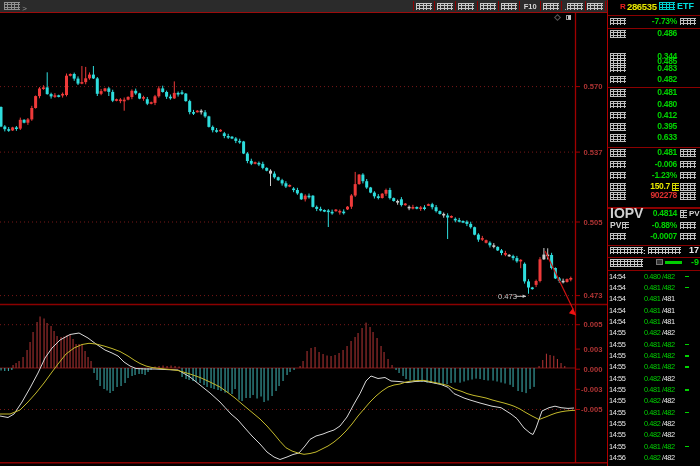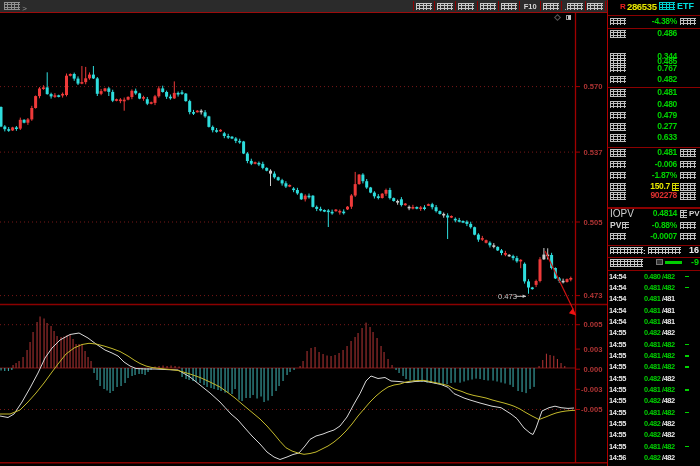--- a/index.html
+++ b/index.html
@@ -8,21 +8,21 @@
 i.c{display:inline-block;height:7.5px;background:repeating-linear-gradient(to bottom,currentColor 0 1px,transparent 1px 2.4px),repeating-linear-gradient(to right,currentColor 0 1px,transparent 1px 3.4px);vertical-align:top;opacity:.92}
 .mi{line-height:8px}
 #panel span{line-height:9px}
 #topbar div{line-height:8px}
 #panel{position:absolute;left:607px;top:0;width:93px;height:466px;background:#000;border-left:1.6px solid #b00000;font-size:9px;font-weight:bold}
 .sep{position:absolute;left:0;width:93px;height:1.4px;background:#8b0000}
 .r{position:absolute;left:0;width:91px;height:11px}
 .lab{position:absolute;top:1px;color:#cfcfcf}
 .val{position:absolute;right:22px;top:0;text-align:right;font-size:8.5px;letter-spacing:-0.3px}
 .lab2{position:absolute;left:72px;top:1px;color:#cfcfcf}
-.tr{position:absolute;left:0;width:91px;height:11px;font-size:7.4px;letter-spacing:-0.4px;font-weight:bold}
+.tr{position:absolute;left:0;width:91px;height:11px;font-size:7.4px;letter-spacing:-0.4px;font-weight:normal}
 </style></head><body>
 <svg width="700" height="466" viewBox="0 0 700 466" style="position:absolute;left:0;top:0">
 <line x1="0" y1="86.6" x2="575" y2="86.6" stroke="#781818" stroke-width="1" stroke-dasharray="1 3"></line>
     <line x1="0" y1="152.1" x2="575" y2="152.1" stroke="#781818" stroke-width="1" stroke-dasharray="1 3"></line>
     <line x1="0" y1="222" x2="575" y2="222" stroke="#781818" stroke-width="1" stroke-dasharray="1 3"></line>
     <line x1="0" y1="295.6" x2="575" y2="295.6" stroke="#781818" stroke-width="1" stroke-dasharray="1 3"></line>
     <line x1="0" y1="324.7" x2="575" y2="324.7" stroke="#781818" stroke-width="1" stroke-dasharray="1 3"></line>
     <line x1="0" y1="409.5" x2="575" y2="409.5" stroke="#781818" stroke-width="1" stroke-dasharray="1 3"></line>
     <line x1="0" y1="368" x2="575" y2="368" stroke="#7a1515" stroke-width="1"></line>
     <line x1="0" y1="304.5" x2="607" y2="304.5" stroke="#8b0000" stroke-width="1.6"></line>
@@ -528,109 +528,109 @@
 <div class="sep" style="top:14.5px"></div>
     <div class="sep" style="top:28px"></div>
     <div class="sep" style="top:87px"></div>
     <div class="sep" style="top:146.9px"></div>
     <div class="sep" style="top:207.3px"></div>
     <div class="sep" style="top:245px"></div>
     <div class="sep" style="top:256.6px"></div>
     <div class="sep" style="top:269.6px"></div>
 <div class="r" style="top:16.5px">
       <span class="lab" style="left:2px"><i class="c" style="width:16px"></i></span>
-      <span class="val" style="color:#00d200">-4.38%</span>
+      <span class="val" style="color:#00d200">-7.73%</span>
       <span class="lab2"><i class="c" style="width:16px"></i></span>
     </div>
     <div class="r" style="top:29.1px">
       <span class="lab" style="left:2px"><i class="c" style="width:16px"></i></span>
       <span class="val" style="color:#00d200">0.486</span>
     </div>
     <div class="r" style="top:57px">
       <span class="lab" style="left:2px"><i class="c" style="width:16px"></i></span>
       <span class="val" style="color:#00d200">0.485</span>
     </div>
     <div class="r" style="top:52.0px">
       <span class="lab" style="left:2px"><i class="c" style="width:16px"></i></span>
       <span class="val" style="color:#00d200">0.344</span>
     </div>
     <div class="r" style="top:63.5px">
       <span class="lab" style="left:2px"><i class="c" style="width:16px"></i></span>
-      <span class="val" style="color:#00d200">0.767</span>
+      <span class="val" style="color:#00d200">0.483</span>
     </div>
     <div class="r" style="top:74.8px">
       <span class="lab" style="left:2px"><i class="c" style="width:16px"></i></span>
       <span class="val" style="color:#00d200">0.482</span>
     </div>
     <div class="r" style="top:88.2px">
       <span class="lab" style="left:2px"><i class="c" style="width:16px"></i></span>
       <span class="val" style="color:#00d200">0.481</span>
     </div>
     <div class="r" style="top:99.5px">
       <span class="lab" style="left:2px"><i class="c" style="width:16px"></i></span>
       <span class="val" style="color:#00d200">0.480</span>
     </div>
     <div class="r" style="top:110.7px">
       <span class="lab" style="left:2px"><i class="c" style="width:16px"></i></span>
-      <span class="val" style="color:#00d200">0.479</span>
+      <span class="val" style="color:#00d200">0.412</span>
     </div>
     <div class="r" style="top:122.0px">
       <span class="lab" style="left:2px"><i class="c" style="width:16px"></i></span>
-      <span class="val" style="color:#00d200">0.277</span>
+      <span class="val" style="color:#00d200">0.395</span>
     </div>
     <div class="r" style="top:133.2px">
       <span class="lab" style="left:2px"><i class="c" style="width:16px"></i></span>
       <span class="val" style="color:#00d200">0.633</span>
     </div>
     <div class="r" style="top:148.2px">
       <span class="lab" style="left:2px"><i class="c" style="width:16px"></i></span>
       <span class="val" style="color:#00d200">0.481</span>
       <span class="lab2"><i class="c" style="width:16px"></i></span>
     </div>
     <div class="r" style="top:159.5px">
       <span class="lab" style="left:2px"><i class="c" style="width:16px"></i></span>
       <span class="val" style="color:#00d200">-0.006</span>
       <span class="lab2"><i class="c" style="width:16px"></i></span>
     </div>
     <div class="r" style="top:170.7px">
       <span class="lab" style="left:2px"><i class="c" style="width:16px"></i></span>
-      <span class="val" style="color:#00d200">-1.87%</span>
+      <span class="val" style="color:#00d200">-1.23%</span>
       <span class="lab2"><i class="c" style="width:16px"></i></span>
     </div>
     <div class="r" style="top:182.0px">
       <span class="lab" style="left:2px"><i class="c" style="width:16px"></i></span>
       <span class="val" style="color:#e8e800;right:29px">150.7</span>
       <span style="position:absolute;left:64px;top:1px;color:#e8e800"><i class="c" style="width:7px"></i></span>
       <span class="lab2"><i class="c" style="width:16px"></i></span>
     </div>
     <div class="r" style="top:191px">
       <span class="lab" style="left:2px"><i class="c" style="width:16px"></i></span>
       <span class="val" style="color:#e03030">902278</span>
       <span class="lab2"><i class="c" style="width:16px"></i></span>
     </div>
     <div class="r" style="top:209.3px">
-      <span style="position:absolute;left:2px;top:0;color:#d0d0d0;font-size:10px;font-weight:normal">IOPV</span>
+      <span style="position:absolute;left:2px;top:0;color:#d0d0d0;font-size:14px;font-weight:bold">IOPV</span>
       <span class="val" style="color:#00d200">0.4814</span>
       <span class="lab2" style="color:#d0d0d0"><i class="c" style="width:7px"></i></span>
       <span style="position:absolute;left:81px;top:0;color:#d0d0d0;font-size:8px;font-weight:bold">PV</span>
     </div>
     <div class="r" style="top:220.5px">
       <span style="position:absolute;left:2px;top:0;color:#d0d0d0;font-size:8.5px;font-weight:bold">PV</span>
       <span style="position:absolute;left:14px;top:1px;color:#d0d0d0"><i class="c" style="width:7px"></i></span>
       <span class="val" style="color:#00d200">-0.88%</span>
       <span class="lab2"><i class="c" style="width:16px"></i></span>
     </div>
     <div class="r" style="top:231.7px">
       <span class="lab" style="left:2px"><i class="c" style="width:16px"></i></span>
       <span class="val" style="color:#00d200">-0.0007</span>
       <span class="lab2"><i class="c" style="width:16px"></i></span>
     </div>
     <div class="r" style="top:245.5px">
       <span style="position:absolute;left:2px;top:1px;color:#d8d8d8"><i class="c" style="width:33px"></i><span style="font-size:8px">:</span> <i class="c" style="width:33px"></i></span>
-      <span style="position:absolute;right:0;top:0;color:#f0f0f0;font-size:9px;font-weight:bold">16</span>
+      <span style="position:absolute;right:0;top:0;color:#f0f0f0;font-size:9px;font-weight:bold">17</span>
     </div>
     <div class="r" style="top:258.0px">
       <span style="position:absolute;left:2px;top:1px;color:#d8d8d8"><i class="c" style="width:33px"></i></span>
       <span style="position:absolute;left:48px;top:1px;width:7px;height:6px;border:1px solid #777;background:#333"></span>
       <span style="position:absolute;left:57px;top:2.5px;width:17px;height:3.5px;background:#00cc00"></span>
       <span style="position:absolute;right:0;top:0;color:#00d200;font-weight:bold">-9</span>
     </div>
 <div class="tr" style="top:271.5px">
       <span style="position:absolute;left:1px;color:#e8e8e8">14:54</span>
       <span style="position:absolute;left:36px;color:#00d200">0.480</span>

